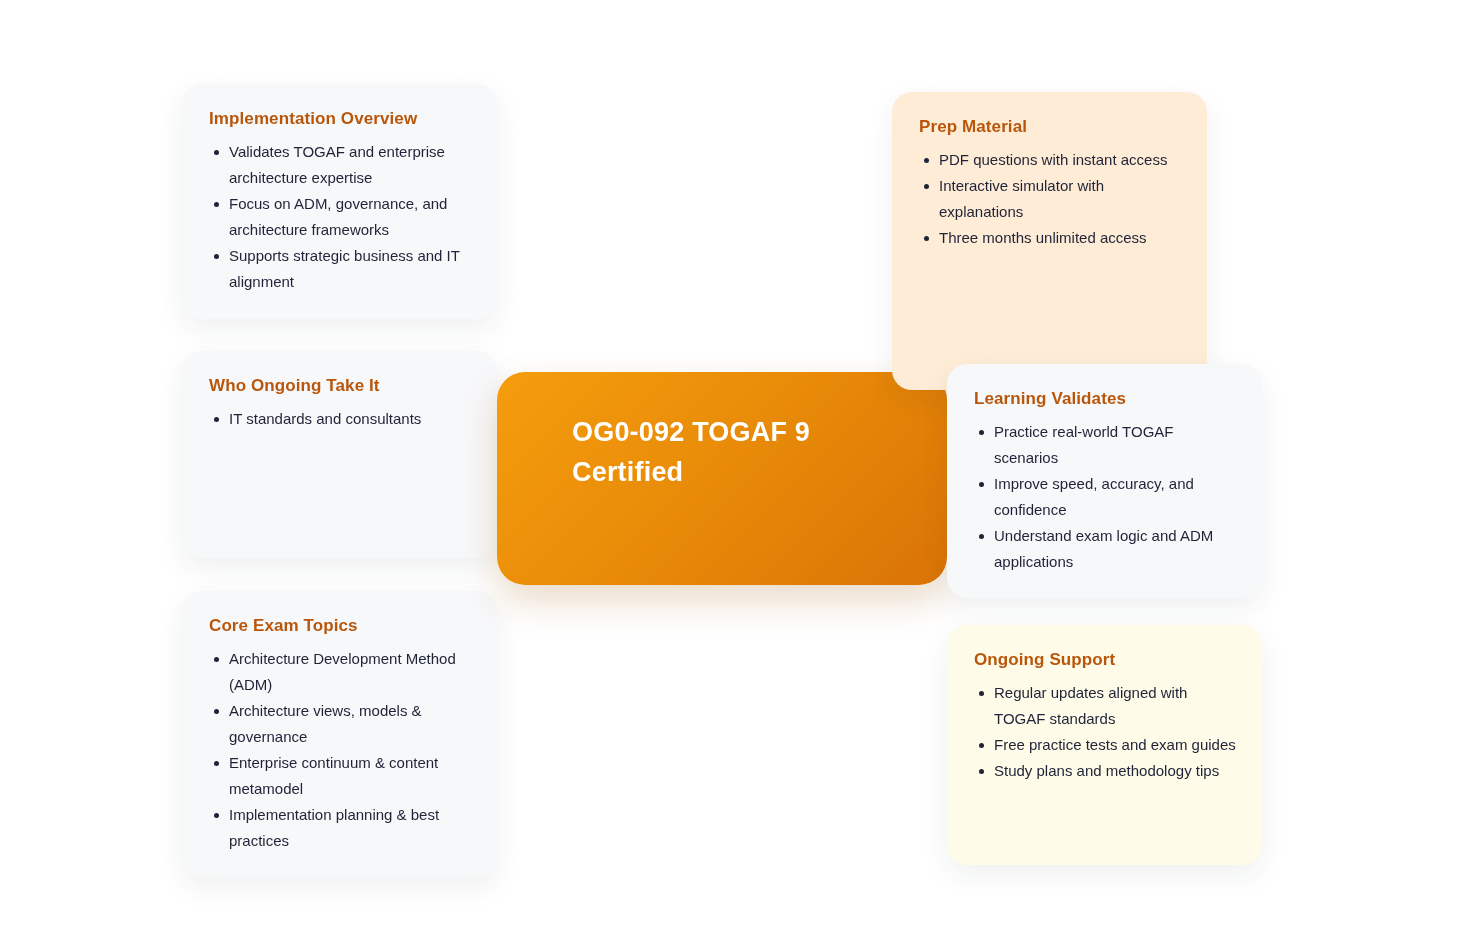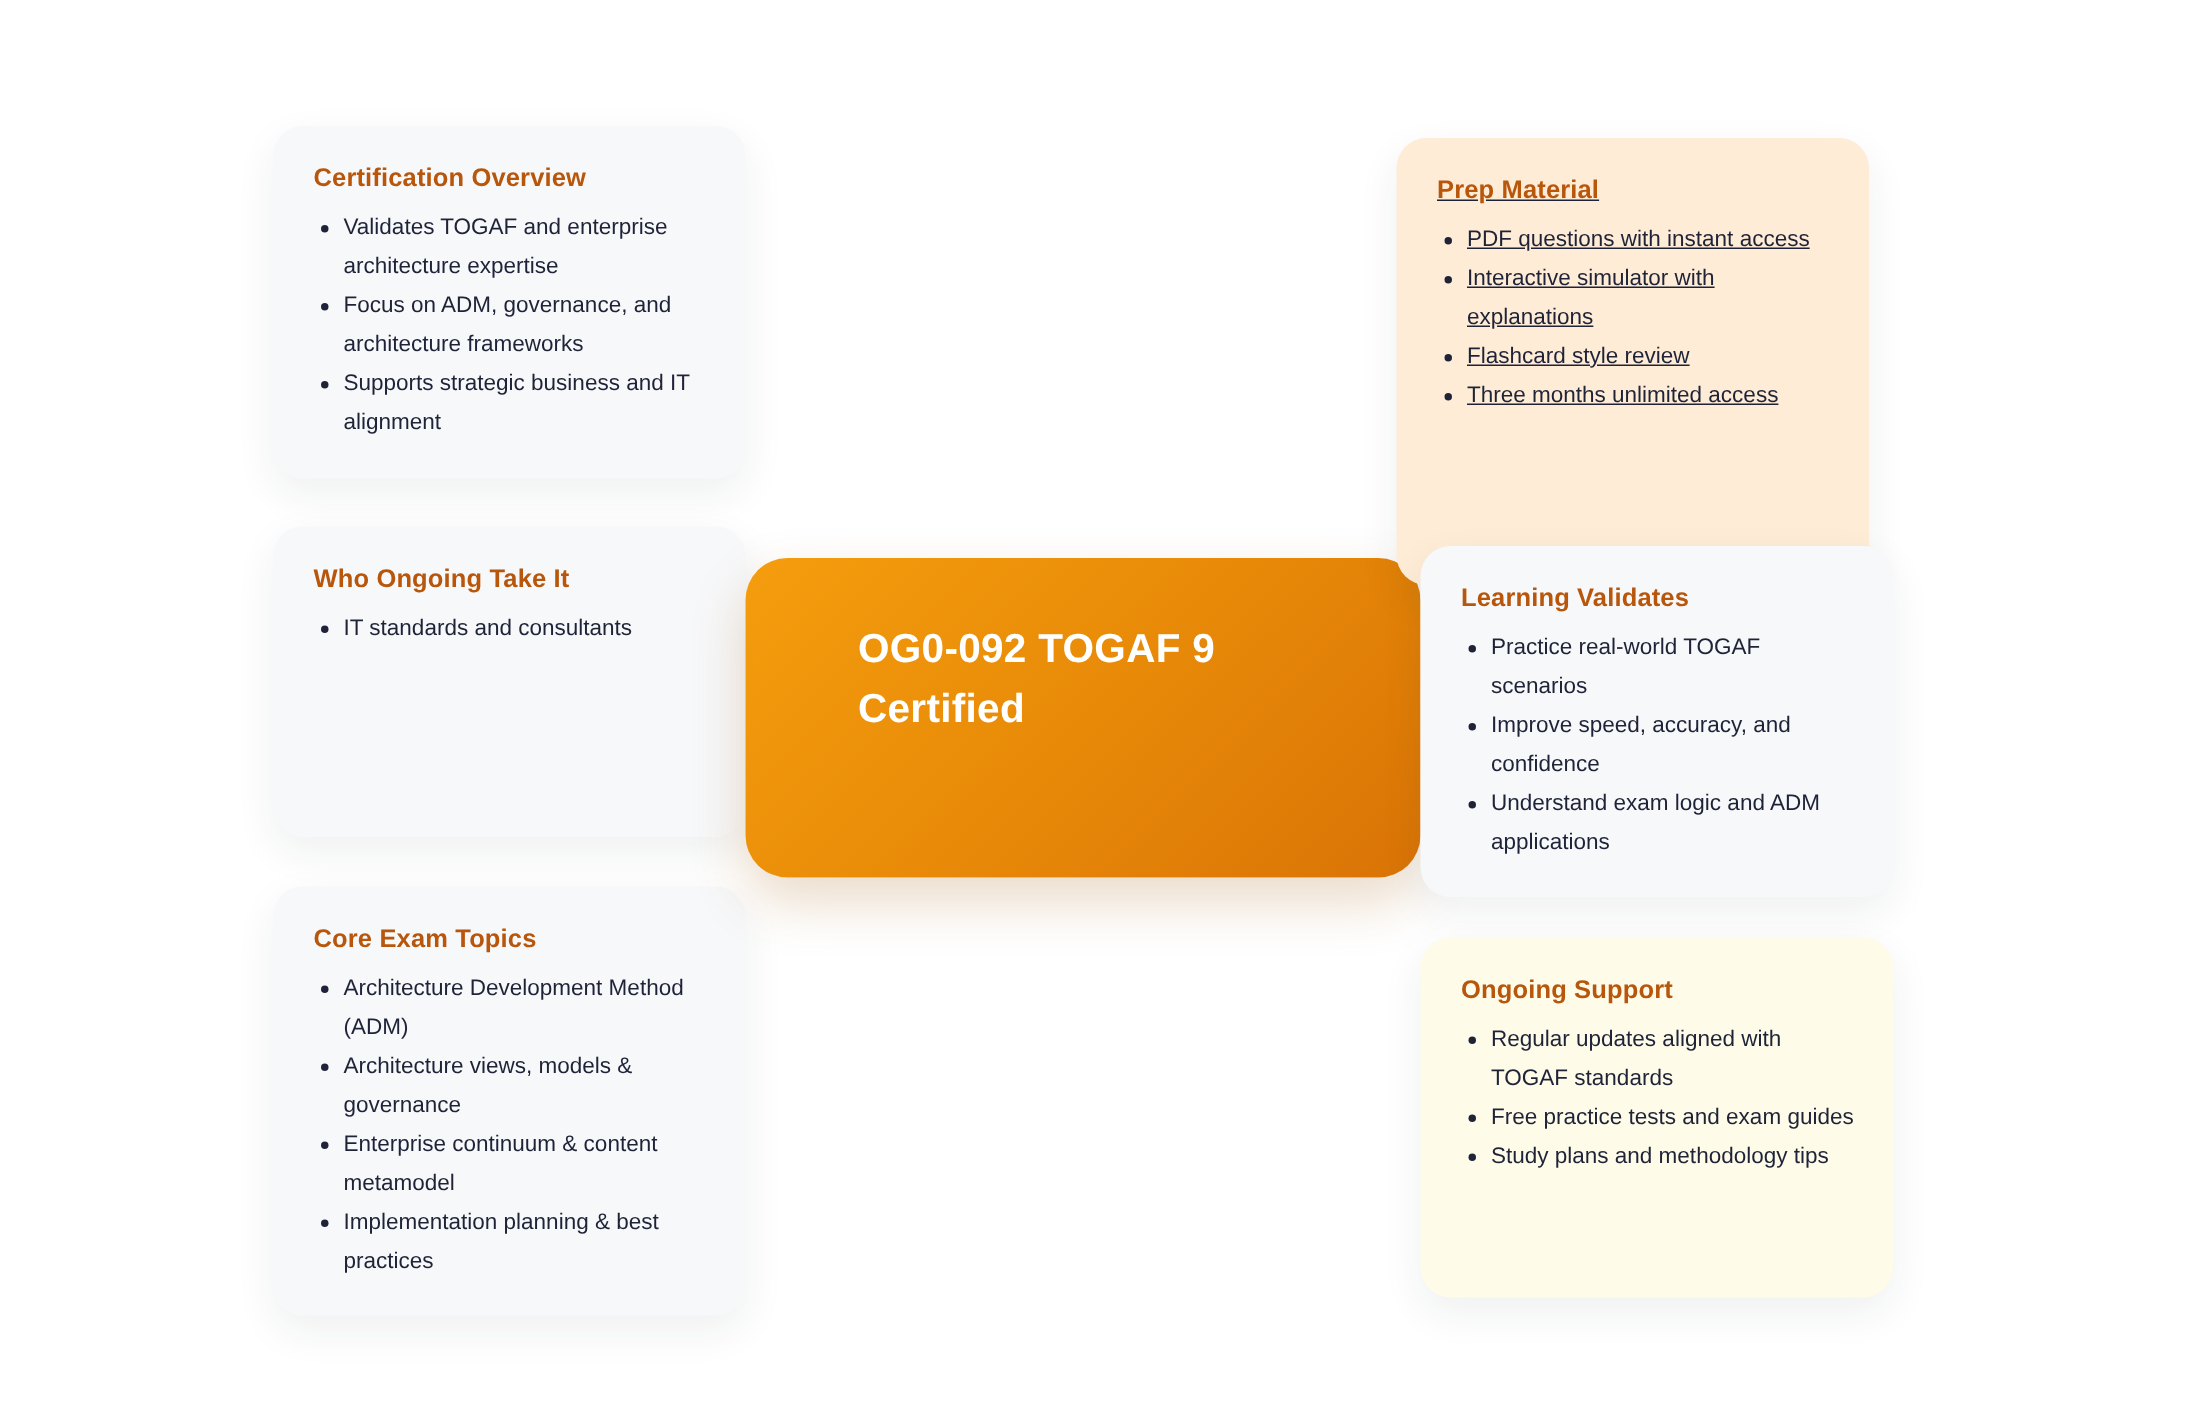--- a/index.html
+++ b/index.html
@@ -78,21 +78,21 @@
     .center p {
       margin: 14px 0 0 0;
       font-size: 15px;
       color: #fff2e0;
     }
   </style>
 </head>
 <body>
 
 <div class="card" style="left:182px; top:84px; height:235px;">
-  <h3>Certification Overview</h3>
+  <h3>Implementation Overview</h3>
   <ul>
     <li>Validates TOGAF and enterprise architecture expertise</li>
     <li>Focus on ADM, governance, and architecture frameworks</li>
     <li>Supports strategic business and IT alignment</li>
   </ul>
 </div>
 
 <div class="card" style="left:182px; top:351px; height:207px;">
   <h3>Who Ongoing Take It</h3>
   <ul>
@@ -107,26 +107,25 @@
     <li>Architecture views, models &amp; governance</li>
     <li>Enterprise continuum &amp; content metamodel</li>
     <li>Implementation planning &amp; best practices</li>
   </ul>
 </div>
 
 <div class="center">
   <h1>OG0-092 TOGAF 9 Certified</h1>
 </div>
 
-<div class="card peach" style="left:931px; top:92px; height:298px;text-decoration:underline;">
+<div class="card peach" style="left:892px; top:92px; height:298px;">
   <h3>Prep Material</h3>
   <ul>
     <li>PDF questions with instant access</li>
     <li>Interactive simulator with explanations</li>
-    <li>Flashcard style review</li>
     <li>Three months unlimited access</li>
   </ul>
 </div>
 
 <div class="card" style="left:947px; top:364px; height:234px;">
   <h3>Learning Validates</h3>
   <ul>
     <li>Practice real-world TOGAF scenarios</li>
     <li>Improve speed, accuracy, and confidence</li>
     <li>Understand exam logic and ADM applications</li>

